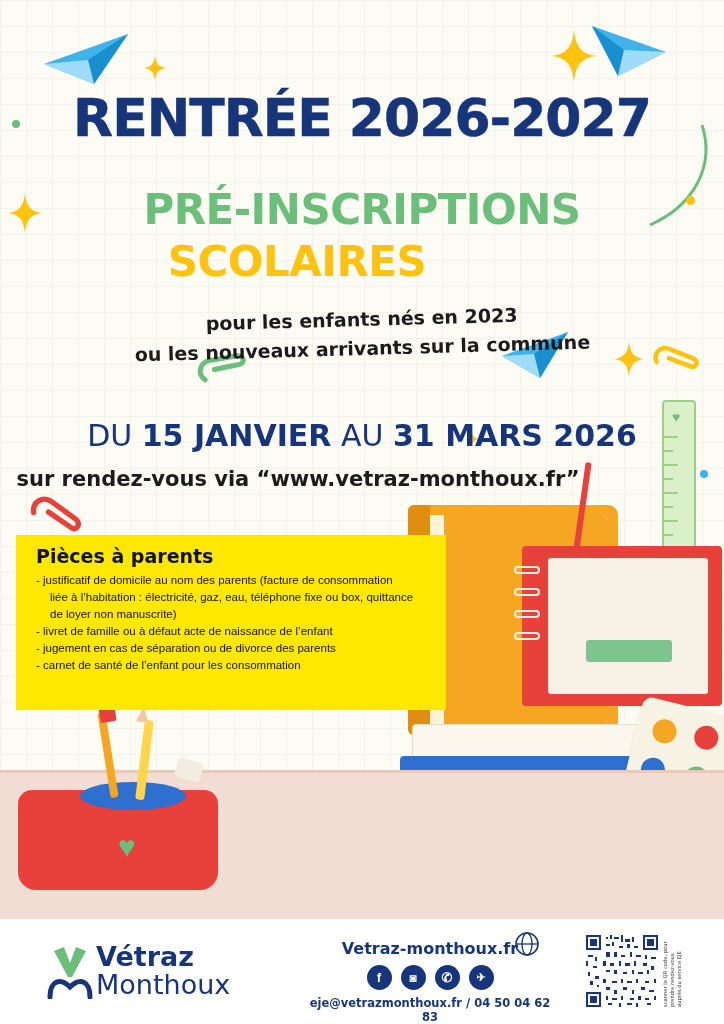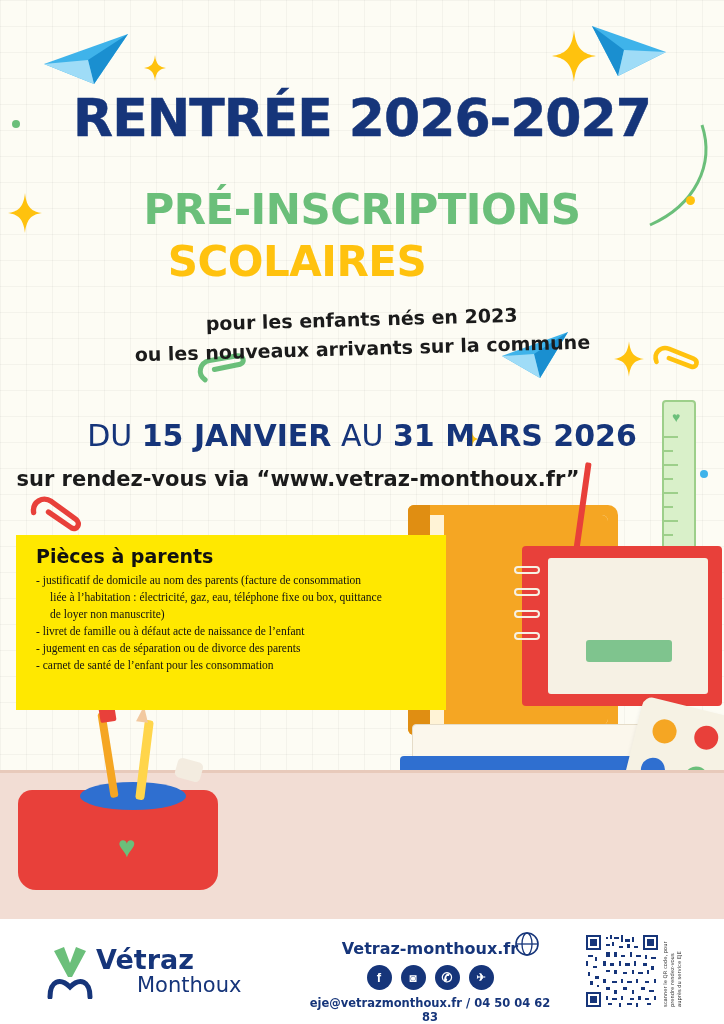--- a/index.html
+++ b/index.html
@@ -95,21 +95,21 @@
     background: #ffe800;
     padding: 10px 14px 8px 20px;
   }
   #docs h2 {
     font-family: "DejaVu Sans", sans-serif;
     font-size: 19px; font-weight: 700; color: #111;
     margin-bottom: 5px;
   }
   #docs ul { list-style: none; }
   #docs li {
-    font-family: Liberation Serif, serif;
+    font-family: Liberation Sans, sans-serif;
     font-size: 11.5px;
     color: #111;
     line-height: 1.48;
     padding-left: 8px;
     text-indent: -8px;
   }
   #docs li.cont { padding-left: 14px; text-indent: 0; }
 
   
   #desk {
@@ -125,21 +125,21 @@
   #footer {
     position: absolute; left: 0; bottom: 0; width: 724px; height: 105px;
     background: #ffffff;
   }
   .brand-name {
     font-family: "DejaVu Sans", sans-serif;
     color: #16357a;
     line-height: 1.05;
   }
   .brand-name .l1 { font-size: 27px; font-weight: 700; }
-  .brand-name .l2 { font-size: 21px; font-weight: 400; margin-left: 41px; }
+  .brand-name .l2 { font-size: 27px; font-weight: 400; }
 
   .site {
     font-family: "DejaVu Sans", sans-serif;
     font-size: 16px; font-weight: 700; color: #16357a;
   }
   .mailline {
     font-family: "DejaVu Sans", sans-serif;
     font-size: 11.5px; font-weight: 700; color: #16357a;
   }
   .soc {

